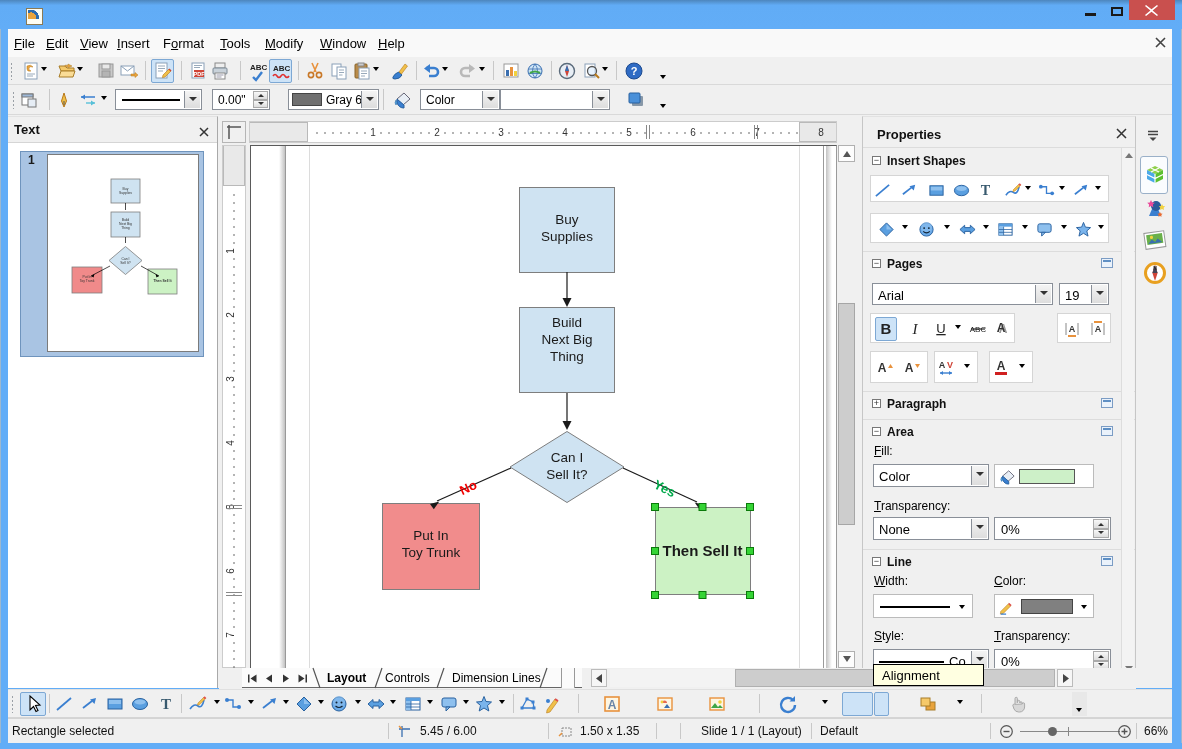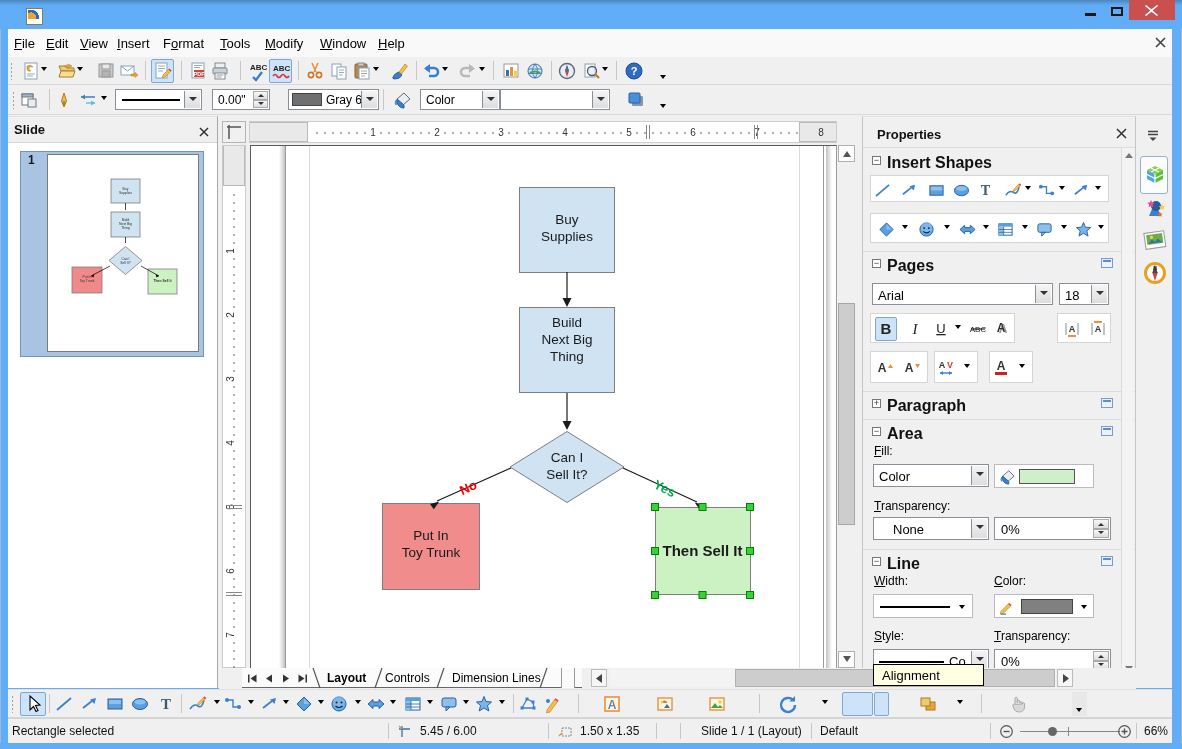--- a/index.html
+++ b/index.html
@@ -8,21 +8,21 @@
 .hl{background:#cde3f7;border:1px solid #7da8d4}
 .sep{position:absolute;width:1px;background:#c8c8c8;top:4px;bottom:4px}
 .dd{position:absolute;width:0;height:0;border-left:3.5px solid transparent;border-right:3.5px solid transparent;border-top:4px solid #000}
 .dots{position:absolute;width:3px;background-image:radial-gradient(circle,#9aa0a6 1px,transparent 1.1px);background-size:3px 4px}
 .combo{position:absolute;background:#fff;border:1px solid #898f98}
 .cbtn{position:absolute;right:1px;top:1px;bottom:1px;width:16px;background:linear-gradient(#f4f4f4,#ddd);border-left:1px solid #898f98}
 .cbtn:after{content:"";position:absolute;left:4px;top:6px;width:0;height:0;border-left:4px solid transparent;border-right:4px solid transparent;border-top:4.5px solid #333}
 .spin{position:absolute;background:#fff;border:1px solid #898f98}
 .lbl{position:absolute;font-size:12px;color:#000}
 .lbl u{text-decoration:underline}
-.hdr{position:absolute;font-size:16px;font-weight:bold;color:#111}
+.hdr{position:absolute;font-size:12px;font-weight:bold;color:#111}
 .box{position:absolute;width:9px;height:9px;border:1px solid #777;background:#fff;font-size:9px;line-height:7px;text-align:center;color:#333}
 .dlg{position:absolute;width:12px;height:10px;border:1px solid #7b9cc4;background:#eaf2fb}
 .dlg:after{content:"";position:absolute;left:1px;top:1px;right:1px;height:2px;background:#5e8fc4}
 .wfield{position:absolute;background:#fff;border:1px solid #d5d5d5}
 svg{position:absolute;overflow:visible}
 </style></head><body>
 <div id="win">
 
 <div class="a" style="left:0;top:0;width:1182px;height:29px;background:linear-gradient(#4d86bd,#61acf6 18%,#62adf7)"></div>
 <div class="a" style="left:26px;top:8px;width:17px;height:17px;background:#fdfdf4;border:1px solid #8a7a55"></div>
@@ -226,21 +226,21 @@
         <rect x="5" y="5" width="11" height="10" fill="#8898a8" rx="1"></rect>
         <rect x="2" y="2" width="11" height="10" rx="1" fill="#4a90d9" stroke="#28619f"></rect>
       </svg>
       <div class="dd" style="left: 651.5px; top: 19px;"></div>
     </div>
 
 <div class="a" id="main" style="left:8px;top:115px;width:1164px;height:573px;background:#f0f0f0"></div>
 
 <div class="a" style="left:8px;top:116px;width:210px;height:572px;background:#fff;border-right:1px solid #a9a9a9;border-top:1px solid #e2e2e2">
   <div style="position:absolute;left:0;top:0;width:209px;height:26px;background:#f0f0f0;border-bottom:1px solid #d5d5d5"></div>
-  <div style="position:absolute;left:6px;top:5px;font-size:13px;font-weight:bold;color:#111">Slide</div>
+  <div style="position:absolute;left:6px;top:5px;font-size:13px;font-weight:bold;color:#111">Text</div>
   <svg style="left:191px;top:10px" width="10" height="10" viewBox="0 0 10 10">
         <path d="M1 1 L9 9 M9 1 L1 9" stroke="#333" stroke-width="1.5"></path>
       </svg>
 
   <div style="position:absolute;left:12px;top:34px;width:184px;height:206px;background:#a9c4e3;border:1px solid #6f94bd"></div>
   <div style="position:absolute;left:20px;top:36px;font-size:12px;font-weight:bold;color:#1a1a1a">1</div>
   <div style="position:absolute;left:39px;top:37px;width:152px;height:198px;background:#fff;border:1px solid #7b7b7b"></div>
   <svg style="left:39px;top:37px" width="152" height="198" viewBox="0 0 152 198">
     <g stroke="#7e7e7e" stroke-width="0.8">
       <rect x="64" y="25" width="29" height="24" fill="#cfe3f1"></rect>
@@ -567,21 +567,21 @@
       </div>
   <div style="position:absolute;left:0;top:134px;width:272px;height:1px;background:#dcdcdc"></div>
   <div class="box" style="left:9px;top:142px">−</div>
   <div class="hdr" style="left:24px;top:140px">Pages</div>
   <div class="dlg" style="left:238px;top:141px"></div>
   <div class="combo" style="left:9px;top:166px;width:181px;height:22px">
         <span style="position:absolute;left:5px;top:4px;font-size:13px">Arial</span>
         <div class="cbtn"></div>
       </div>
   <div class="combo" style="left:196px;top:166px;width:50px;height:22px">
-        <span style="position:absolute;left:5px;top:4px;font-size:13px">18</span>
+        <span style="position:absolute;left:5px;top:4px;font-size:13px">19</span>
         <div class="cbtn"></div>
       </div>
   <div class="wfield" id="ptext1" style="left:7px;top:196px;width:145px;height:30px">
         <div class="tbtn hl" style="left: 4px; top: 3px; width: 22px; height: 24px;"></div>
         <svg style="left:6px;top:6px" width="18" height="18" viewBox="0 0 18 18">
           <text x="9" y="14" font-size="15" font-weight="bold" fill="#222" text-anchor="middle">B</text>
         </svg>
         <svg style="left:35px;top:6px" width="18" height="18" viewBox="0 0 18 18">
           <text x="9" y="14" font-size="15" font-style="italic" font-family="Liberation Serif,serif" fill="#222" text-anchor="middle">I</text>
         </svg>
@@ -652,21 +652,21 @@
   <div class="wfield" id="fillsw" style="left:131px;top:347px;width:100px;height:24px;border-color:#bbb">
      <div style="position:absolute;left:24px;top:4px;width:56px;height:15px;background:#cdf0c8;border:1px solid #555"></div>
   <svg style="left:4px;top:4px" width="16" height="16" viewBox="0 0 18 18">
           <path d="M4 8 l7 -6 6 6 -7 6 z" fill="#e8eef5" stroke="#667"></path>
           <path d="M4 8 l7 6 v3 q-5 0 -7 -5 z" fill="#3a7fd0" stroke="#28619f"></path>
           <path d="M3 9 q-2 3 0 5 q2 -2 0 -5" fill="#58a8e0" stroke="#28619f" stroke-width=".5"></path>
         </svg>
       </div>
   <div class="lbl" style="left:11px;top:382px"><u>T</u>ransparency:</div>
   <div class="combo" style="left:10px;top:400px;width:116px;height:23px">
-        <span style="position:absolute;left:19px;top:4px;font-size:13px">None</span>
+        <span style="position:absolute;left:5px;top:4px;font-size:13px">None</span>
         <div class="cbtn"></div>
       </div>
   <div class="spin" style="left:131px;top:400px;width:117px;height:23px">
         <span style="position:absolute;left:6px;top:4px;font-size:13px">0%</span>
     <div style="position:absolute;right:1px;top:1px;width:16px;height:9.5px;background:linear-gradient(#f8f8f8,#ddd);border:1px solid #aaa"></div>
     <div style="position:absolute;right:1px;bottom:1px;width:16px;height:9.5px;background:linear-gradient(#f8f8f8,#ddd);border:1px solid #aaa"></div>
     <div style="position:absolute;right:6px;top:5px;width:0;height:0;border-left:3px solid transparent;border-right:3px solid transparent;border-bottom:3.5px solid #333"></div>
     <div style="position:absolute;right:6px;bottom:5px;width:0;height:0;border-left:3px solid transparent;border-right:3px solid transparent;border-top:3.5px solid #333"></div>
   </div>
   <div style="position:absolute;left:0;top:432px;width:272px;height:1px;background:#dcdcdc"></div>

